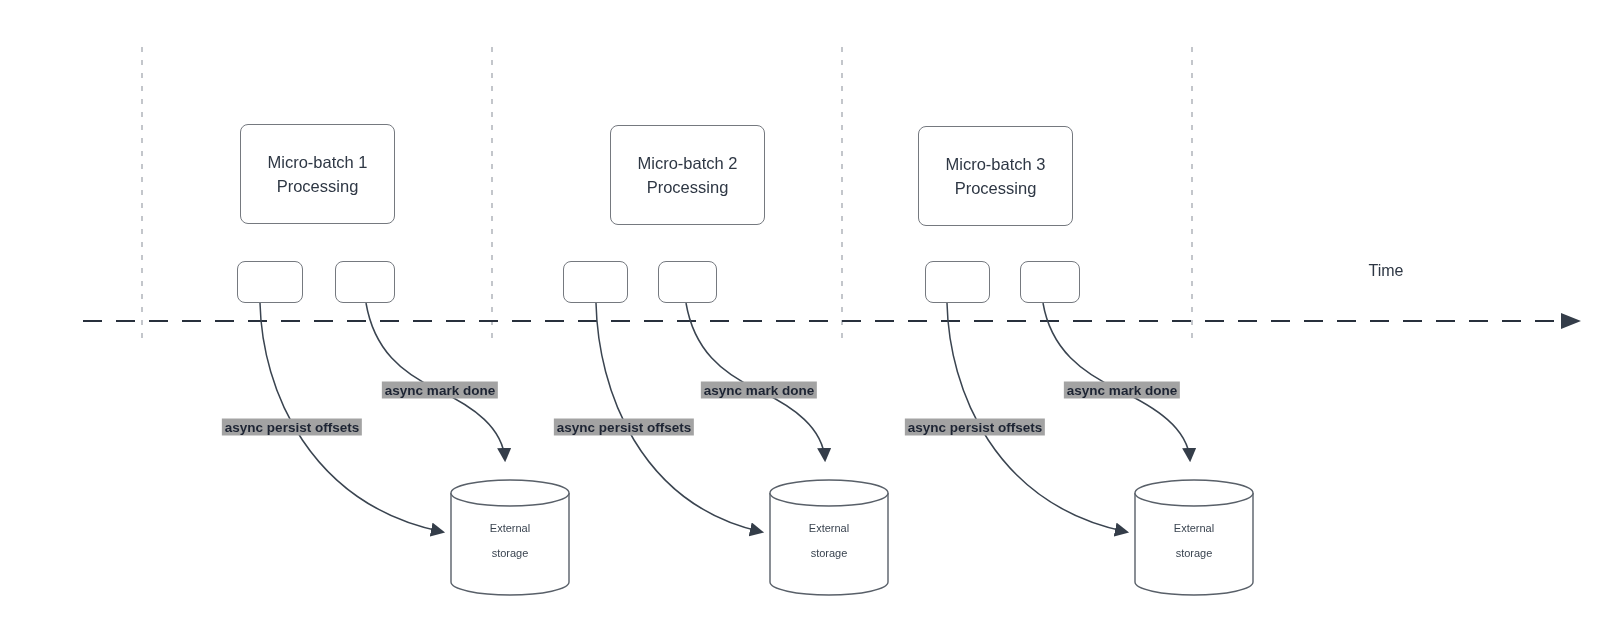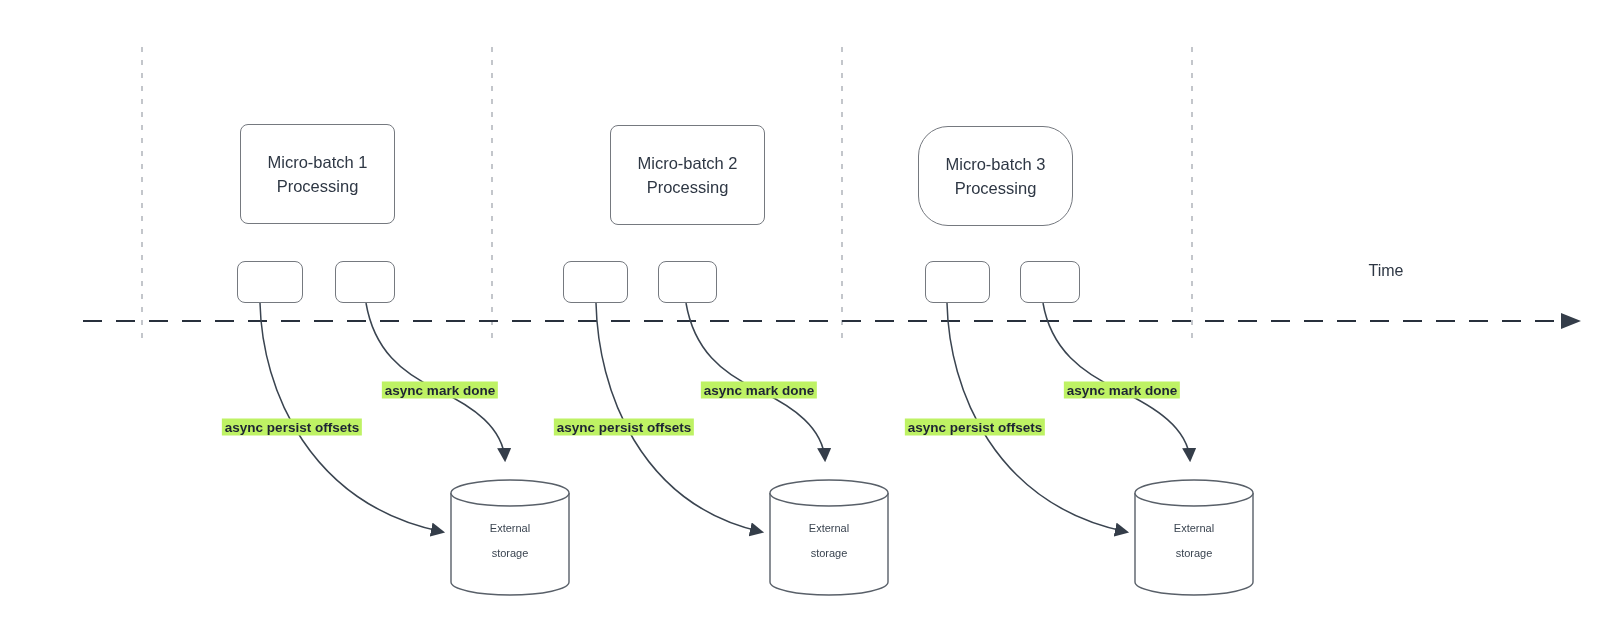--- a/index.html
+++ b/index.html
@@ -30,31 +30,31 @@
     align-items: center;
     justify-content: center;
     text-align: center;
     color: #2e3744;
     font-size: 16.5px;
     line-height: 24px;
   }
   .small-box { height: 42px; }
   .bb1 { left: 240px; top: 124px; }
   .bb2 { left: 570px; top: 125px; margin-left: 40px; }
-  .bb3 { left: 918px; top: 126px; border-radius: 30px; }
+  .bb3 { left: 918px; top: 126px; }
   .sb1a { left: 237px; top: 261px; width: 66px; }
   .sb1b { left: 335px; top: 261px; width: 60px; }
   .sb2a { left: 563px; top: 261px; width: 65px; }
   .sb2b { left: 658px; top: 261px; width: 59px; }
   .sb3a { left: 925px; top: 261px; width: 65px; }
   .sb3b { left: 1020px; top: 261px; width: 60px; }
   .edge-label {
     position: absolute;
     transform: translate(-50%, -50%);
-    background: #bef264;
+    background: #a3a3a3;
     padding: 1px 3px;
     font-size: 13.5px;
     font-weight: bold;
     color: #1d2433;
     white-space: nowrap;
   }
   .pl1 { left: 292px; top: 427px; }
   .pl2 { left: 624px; top: 427px; }
   .pl3 { left: 975px; top: 427px; }
   .dl1 { left: 440px; top: 390px; }

